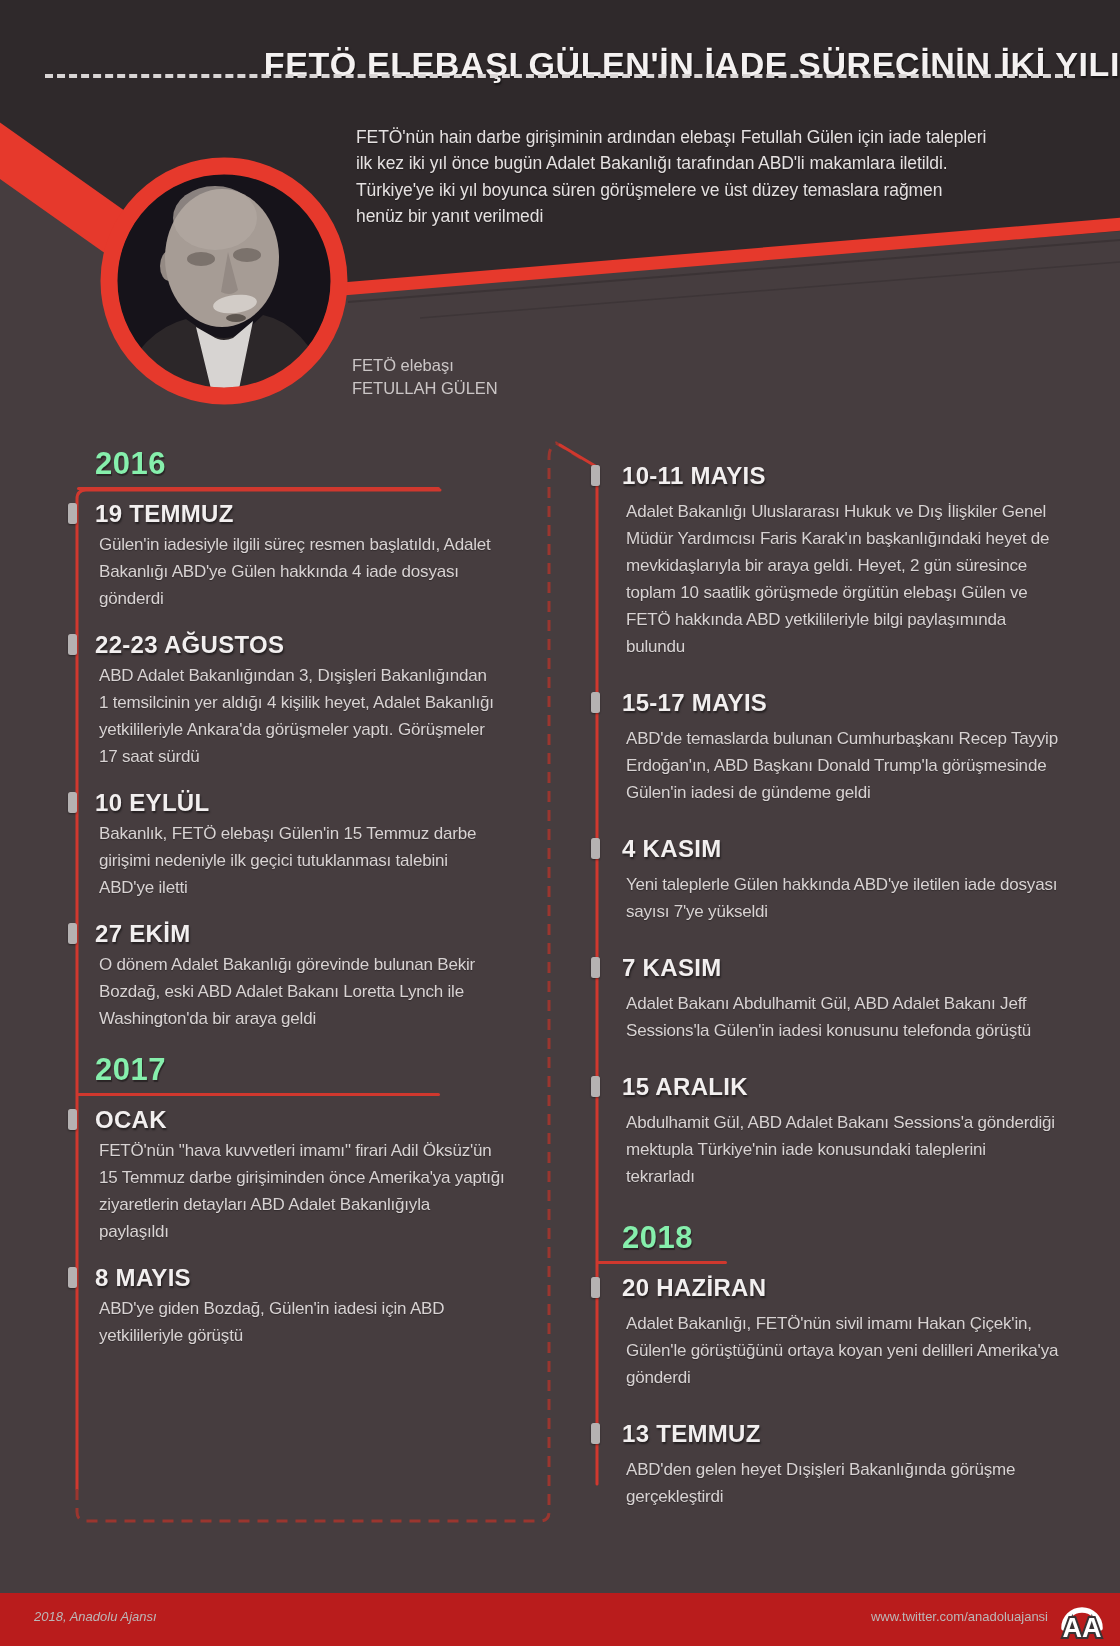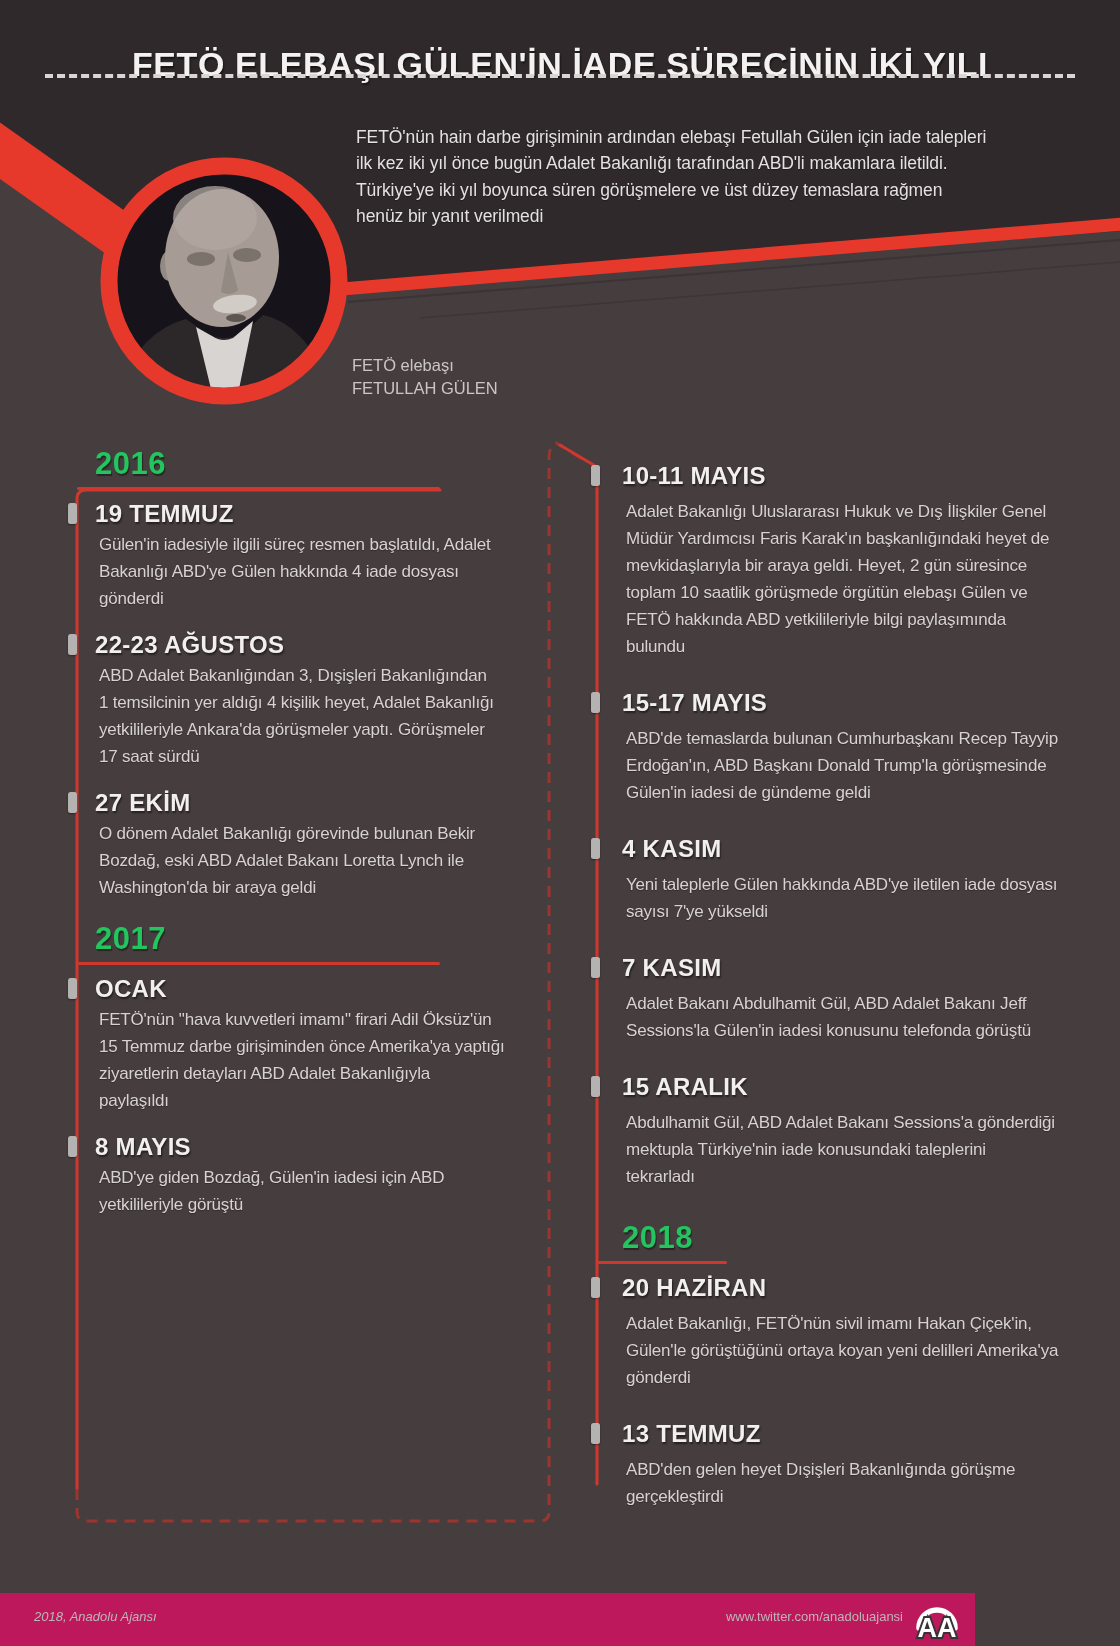--- a/index.html
+++ b/index.html
@@ -4,21 +4,21 @@
 <style>
   html,body{margin:0;padding:0}
   body{
     width:1120px;height:1646px;position:relative;overflow:hidden;
     background:#463d3f;
     font-family:"Liberation Sans",sans-serif;
   }
   #bg{position:absolute;left:0;top:0;z-index:0}
 
   .page-title{
-    position:absolute;top:22px;left:0;width:1120px;text-align:center;
+    position:absolute;top:22px;left:0;width:1120px;text-align:right;
     font-size:34px;font-weight:bold;color:#f4f1f1;letter-spacing:.6px;
     text-shadow:1px 2px 2px rgba(0,0,0,.55);z-index:2;
   }
   .title-dash{
     position:absolute;top:74px;left:45px;width:1030px;height:0;
     border-top:4px dashed #d9d5d5;z-index:2;
   }
   .intro{
     position:absolute;left:356px;top:106px;width:745px;
     font-size:17.5px;line-height:26.5px;color:#e5e1e1;
@@ -30,21 +30,21 @@
     font-size:16.5px;line-height:23px;color:#cbc6c6;
     white-space:pre-line;z-index:2;
   }
 
   .col{position:absolute;z-index:2}
   #col-left{left:95px;top:446px;width:452px}
   #col-right{left:622px;top:463px;width:482px}
 
   .year{position:relative;height:44px;margin-bottom:11px}
   .year-label{
-    font-size:31px;font-weight:bold;color:#22c55e;letter-spacing:.5px;
+    font-size:31px;font-weight:bold;color:#86efac;letter-spacing:.5px;
     text-shadow:1px 2px 1px rgba(0,0,0,.4);
   }
   .year-underline{position:absolute;height:3px;background:#d0382e;bottom:0;border-radius:2px}
   #col-left .year-underline{left:-18px;width:363px}
   #col-right .year-underline{left:-25px;width:130px}
 
   .event{position:relative;margin-bottom:20px}
   #col-right .event{margin-bottom:30px}
   .event-date{
     font-size:24px;line-height:25px;font-weight:bold;color:#f2efef;
@@ -58,22 +58,22 @@
     text-shadow:0 1px 1px rgba(0,0,0,.3);
   }
   .tick{
     position:absolute;width:9px;height:21px;border-radius:2.5px;
     background:#b5b2b2;top:2px;box-shadow:0 1px 2px rgba(0,0,0,.4);
   }
   #col-left .tick{left:-27px}
   #col-right .tick{left:-31px}
 
   .footer{
-    position:absolute;left:0;top:1593px;width:975px;height:53px;
-    background:#be185d;z-index:2;
+    position:absolute;left:0;top:1593px;width:1120px;height:53px;
+    background:#b91c1c;z-index:2;
   }
   .footer-copyright{
     position:absolute;left:34px;top:16px;
     font-size:13px;font-style:italic;color:#bcb7b7;
   }
   .footer-twitter{
     position:absolute;right:72px;top:16px;
     font-size:13px;color:#bcb7b7;text-decoration:none;
   }
   .footer-logo{position:absolute;right:12px;top:3px;width:52px;height:46px}
@@ -139,20 +139,27 @@
     <div class="event">
       <span class="tick"></span>
       <h3 class="event-date">22-23 AĞUSTOS</h3>
       <p class="event-text">ABD Adalet Bakanlığından 3, Dışişleri Bakanlığından
 1 temsilcinin yer aldığı 4 kişilik heyet, Adalet Bakanlığı
 yetkilileriyle Ankara'da görüşmeler yaptı. Görüşmeler
 17 saat sürdü</p>
     </div>
     <div class="event">
       <span class="tick"></span>
+      <h3 class="event-date">10 EYLÜL</h3>
+      <p class="event-text">Bakanlık, FETÖ elebaşı Gülen'in 15 Temmuz darbe
+girişimi nedeniyle ilk geçici tutuklanması talebini
+ABD'ye iletti</p>
+    </div>
+    <div class="event">
+      <span class="tick"></span>
       <h3 class="event-date">27 EKİM</h3>
       <p class="event-text">O dönem Adalet Bakanlığı görevinde bulunan Bekir
 Bozdağ, eski ABD Adalet Bakanı Loretta Lynch ile
 Washington'da bir araya geldi</p>
     </div>
     <div class="year"><span class="year-label">2017</span><span class="year-underline"></span></div>
     <div class="event">
       <span class="tick"></span>
       <h3 class="event-date">OCAK</h3>
       <p class="event-text">FETÖ'nün "hava kuvvetleri imamı" firari Adil Öksüz'ün

